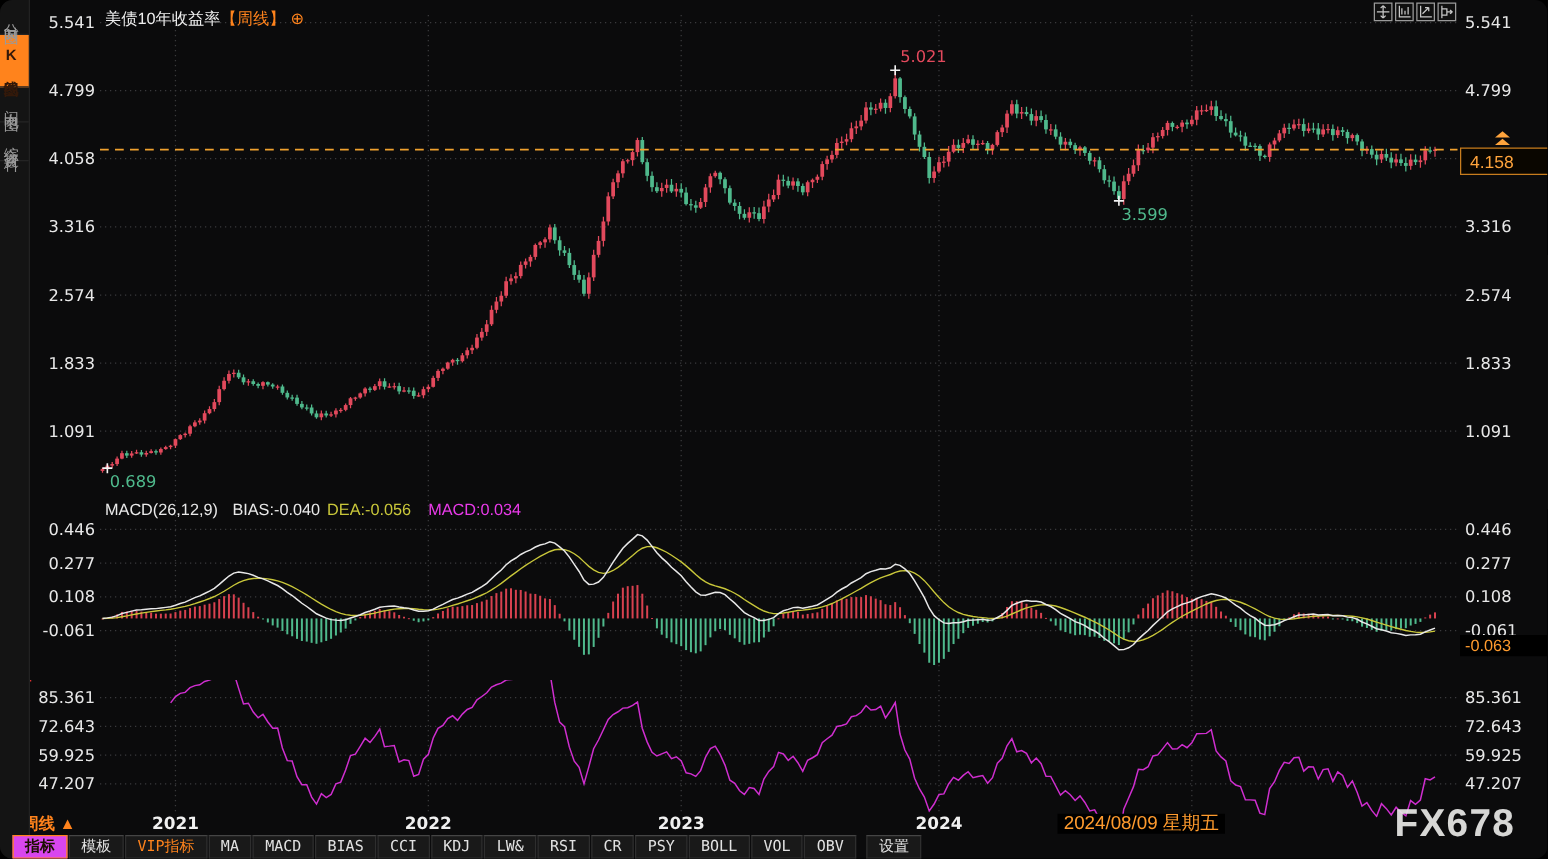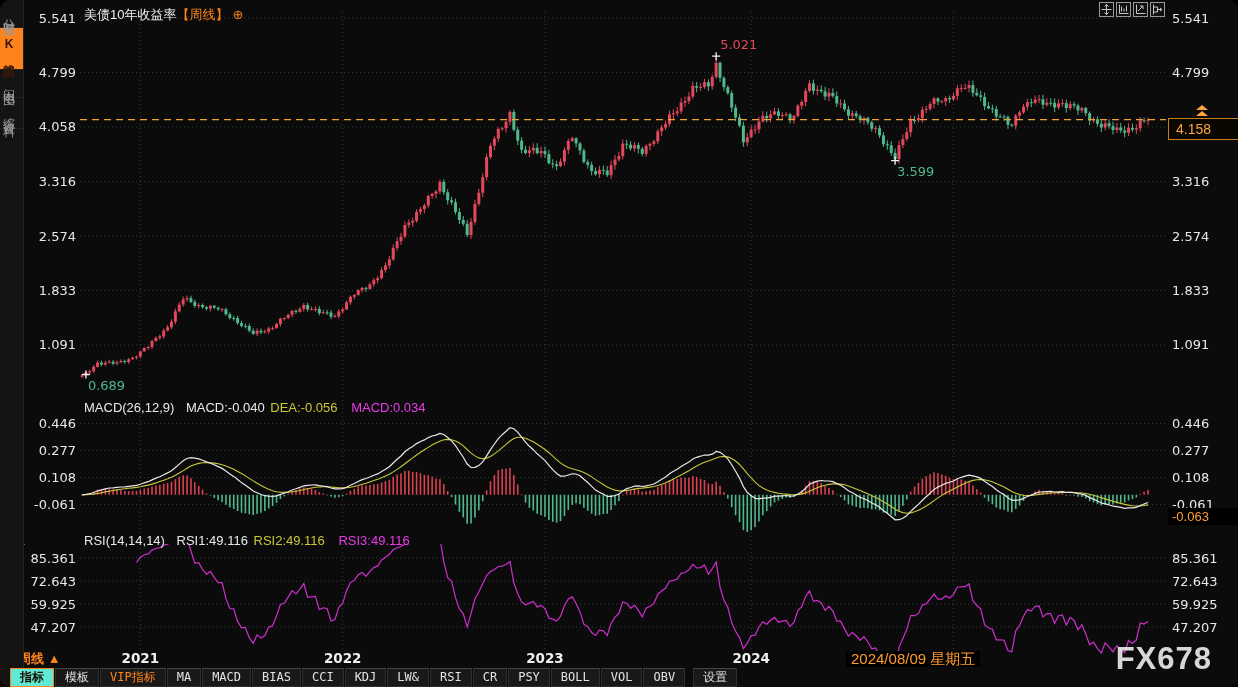--- a/index.html
+++ b/index.html
@@ -38,21 +38,21 @@
   .date-tag{position:absolute;left:846px;top:651px;height:16px;background:#000;color:#ff9b2e;
             font-size:15px;line-height:16px;padding:0 5px;z-index:6;white-space:nowrap;}
   
   .period-label{position:absolute;left:18px;top:650px;color:#ff831c;font-size:13px;
                 font-weight:bold;z-index:4;cursor:pointer;}
   .bottom-bar{position:absolute;left:0;top:668px;width:1238px;height:19px;display:flex;
               gap:1px;padding-left:10px;box-sizing:border-box;z-index:5;}
   .bbtn{background:#191919;border:1px solid #2e2e2e;border-top-color:#454545;color:#e2e2e2;
         font-family:"DejaVu Sans Mono",monospace;font-size:12px;height:19px;line-height:16px;
         padding:0 9px;box-sizing:border-box;cursor:pointer;white-space:nowrap;}
-  .bbtn.active{background:#5eead4;border-color:#ff831c;color:#1c1000;font-weight:bold;}
+  .bbtn.active{background:#d946ef;border-color:#ff831c;color:#1c1000;font-weight:bold;}
   .bbtn.vip{color:#ff831c;}
   .bbtn.gap{margin-left:7px;}
   
   .watermark{position:absolute;right:26px;bottom:10px;font-size:31px;font-weight:bold;
              color:#e9e9e7;letter-spacing:1px;opacity:.92;z-index:3;
              font-family:"Liberation Sans",sans-serif;}
   .alert-dot{position:absolute;left:9px;top:536px;z-index:4;}
   svg#chart{position:absolute;left:0;top:0;z-index:1;}
   svg text{font-family:"DejaVu Sans","Liberation Sans",sans-serif;}
 </style>
@@ -1000,31 +1000,25 @@
     </div>
     <div class="ticon">
       <svg width="11" height="11">
           <path d="M1.5 0.5v10M1.5 3h4v5h-4M6 5.5h4M10 5.5l-2-1.5M10 5.5l-2 1.5" stroke="#c7c7c7" stroke-width="1" fill="none"></path>
         </svg>
     </div>
   </div>
 
   <div class="pane-header" style="top:400px">
     <span class="ph-w">MACD(26,12,9)</span>
-    <span class="ph-w" style="margin-left:8px">MACD:-0.040</span>
+    <span class="ph-w" style="margin-left:8px">BIAS:-0.040</span>
     <span class="ph-y">DEA:-0.056</span>
     <span class="ph-m">MACD:0.034</span>
   </div>
 
-  <div class="pane-header" style="top:533px">
-    <span class="ph-w">RSI(14,14,14)</span>
-    <span class="ph-w" style="margin-left:8px">RSI1:49.116</span>
-    <span class="ph-y">RSI2:49.116</span>
-    <span class="ph-m">RSI3:49.116</span>
-  </div>
 
   <div class="alert-dot">
     <svg width="17" height="17">
       <circle cx="8.5" cy="8.5" r="2.6" fill="#e03131"></circle>
       <g stroke="#e03131" stroke-width="1.2">
         <path d="M8.5 1v3M8.5 13v3M1 8.5h3M13 8.5h3M3.2 3.2l2.1 2.1M11.7 11.7l2.1 2.1M13.8 3.2l-2.1 2.1M5.3 11.7l-2.1 2.1"></path>
       </g>
     </svg>
   </div>
 

